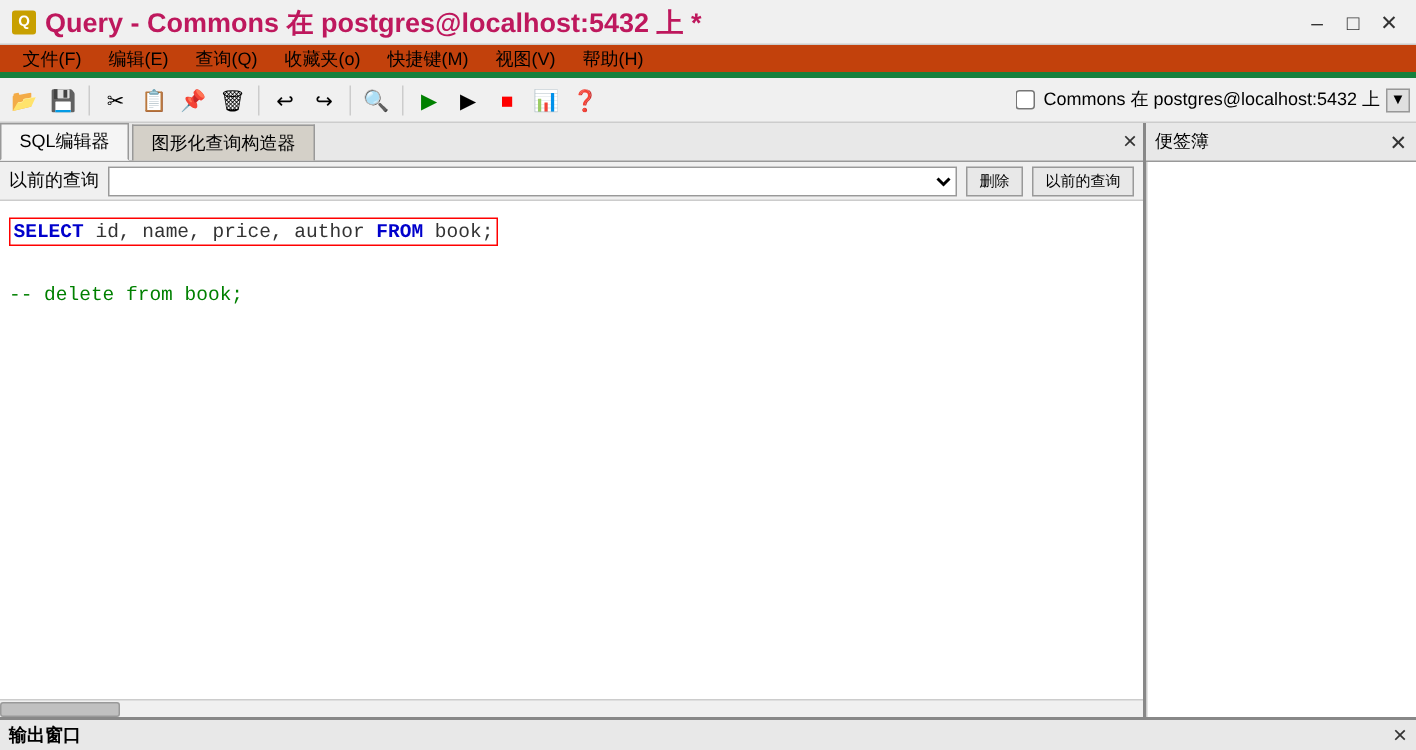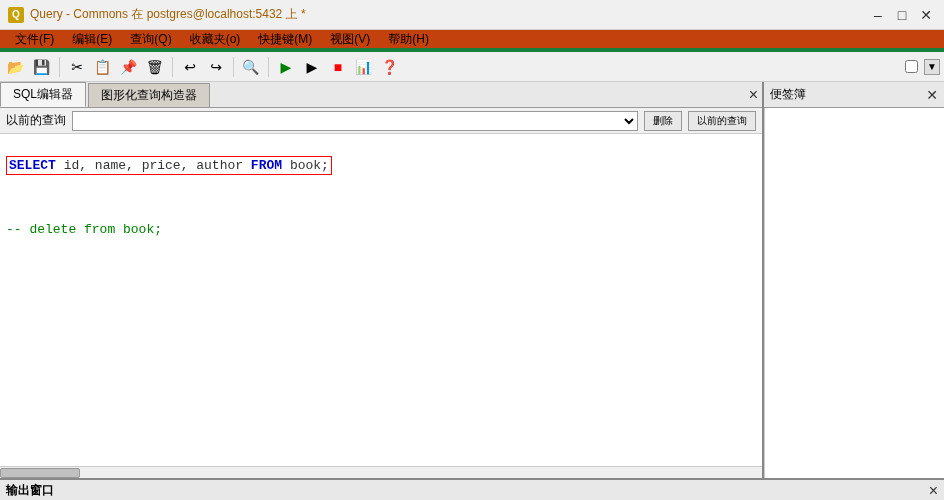--- a/index.html
+++ b/index.html
@@ -33,22 +33,23 @@
       background: #c8a000;
       border-radius: 2px;
       display: flex;
       align-items: center;
       justify-content: center;
       font-size: 10px;
       color: white;
       font-weight: bold;
     }
     .title-text {
-      font-size: 12px;
-      color: #a16207;
+      font-size: 18px;
+      color: #be185d;
+      font-weight: bold;
     }
     .title-controls {
       display: flex;
       gap: 4px;
     }
     .title-btn {
       width: 20px;
       height: 20px;
       border: none;
       background: transparent;
@@ -199,21 +200,21 @@
       position: relative;
     }
     .sql-highlighted {
       display: inline-block;
       border: 1px solid red;
       padding: 1px 2px;
     }
     .sql-keyword { color: #0000cc; font-weight: bold; }
     .sql-normal { color: #333; }
     .sql-comment { color: #008000; }
-    .sql-line { margin: 16px 0; }
+    .sql-line { margin: 5px 0; }
 
     
     .notes-panel {
       width: 180px;
       display: flex;
       flex-direction: column;
     }
     .notes-header {
       background: #e8e8e8;
       height: 26px;
@@ -326,20 +327,21 @@
   <div class="toolbar-separator"></div>
   <button class="toolbar-btn" title="Find">🔍</button>
   <div class="toolbar-separator"></div>
   <button class="toolbar-btn" title="Run" style="color:green;">▶</button>
   <button class="toolbar-btn" title="Run Script">▶</button>
   <button class="toolbar-btn" title="Stop" style="color:red;">■</button>
   <button class="toolbar-btn" title="Explain">📊</button>
   <button class="toolbar-btn" title="Help">❓</button>
   <div class="toolbar-right">
     <input type="checkbox" style="margin-right: 2px;">
+    <span style="font-size:12px;">Commons 在 postgres@localhost:5432 上</span>
     <div class="db-selector-arrow">▼</div>
   </div>
 </div>
 
 <div class="main-area">
 
   <div class="editor-panel">
 
     <div class="panel-tabs">
       <div class="panel-tab active">

